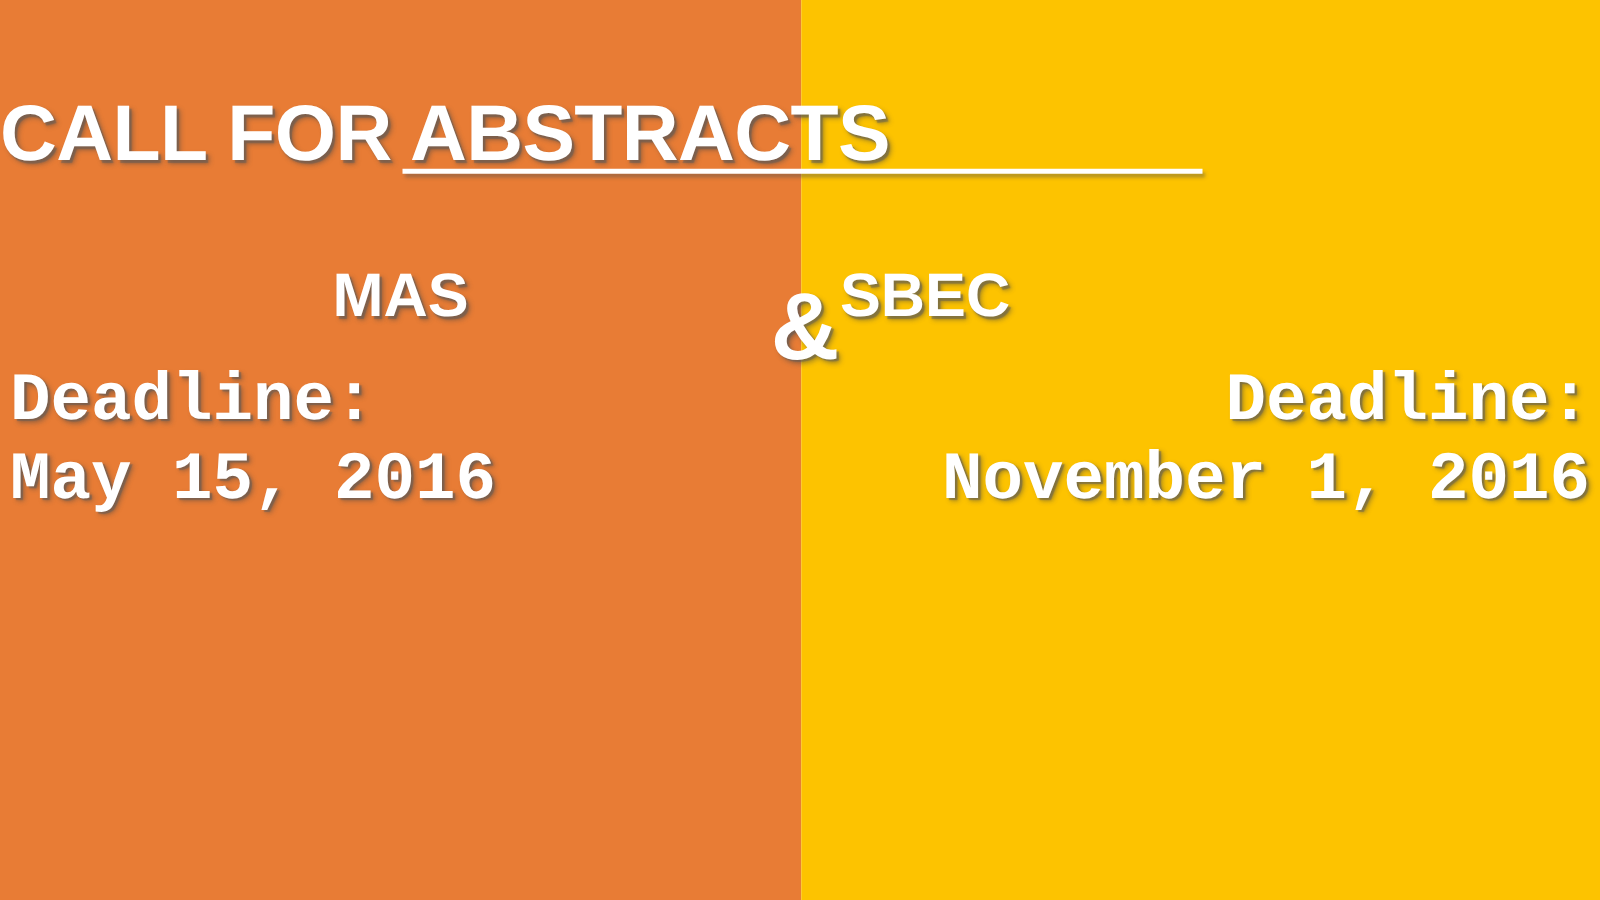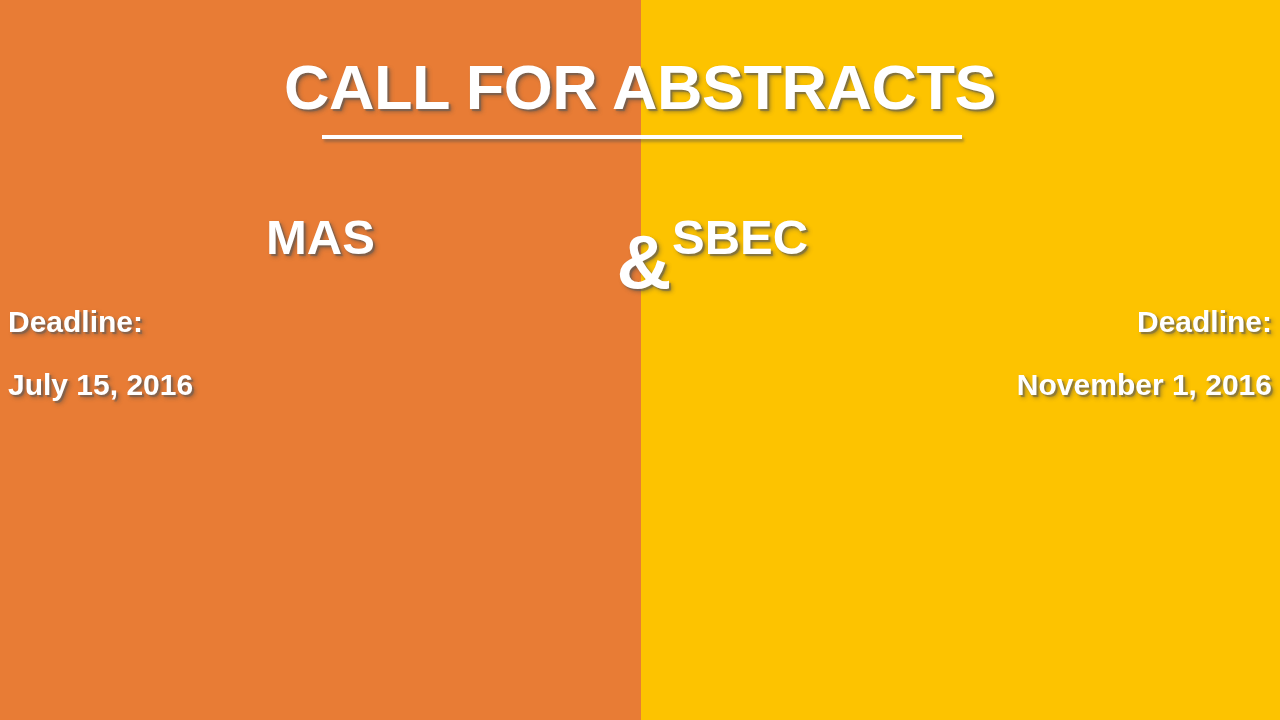--- a/index.html
+++ b/index.html
@@ -34,24 +34,24 @@
     font-weight: bold;
     white-space: nowrap;
     text-shadow:
        2px 2px 1px rgba(90,90,90,0.55),
        3px 3px 4px rgba(70,70,70,0.45);
   }
 
   
   .title-wrap {
     position: absolute;
-    top: 56px;
+    top: 76px;
     left: 0;
     width: 1280px;
-    text-align: center;
+    text-align: left;
     z-index: 5;
   }
   .title {
     display: inline-block;
     font-size: 63px;
     line-height: 62px;
     letter-spacing: -0.5px;
   }
   .title-rule {
     position: absolute;
@@ -82,23 +82,24 @@
     width: 80px;
     text-align: center;
     font-size: 76px;
     line-height: 80px;
     z-index: 6;
   }
 
   
   .deadline {
     position: absolute;
-    font-size: 30px;
+    font-size: 54px;
     line-height: 63px;
     z-index: 4;
+    font-family: Liberation Mono, monospace;
   }
   .deadline-left  { top: 290px; left: 8px;  width: 560px; text-align: left; }
   .deadline-right { top: 290px; right: 8px; width: 560px; text-align: right; }
   .deadline div { white-space: nowrap; }
 </style>
 </head>
 <body>
 
 <div id="slide">
 
@@ -111,21 +112,21 @@
   <div class="title-rule"></div>
 
   <div class="acronym acronym-left wtext">MAS</div>
 
   <div class="ampersand wtext">&amp;</div>
 
   <div class="acronym acronym-right wtext">SBEC</div>
 
   <div class="deadline deadline-left wtext">
     <div>Deadline:</div>
-    <div>July 15, 2016</div>
+    <div>May 15, 2016</div>
   </div>
 
   <div class="deadline deadline-right wtext">
     <div>Deadline:</div>
     <div>November 1, 2016</div>
   </div>
 
 </div>
 
 </body></html>

